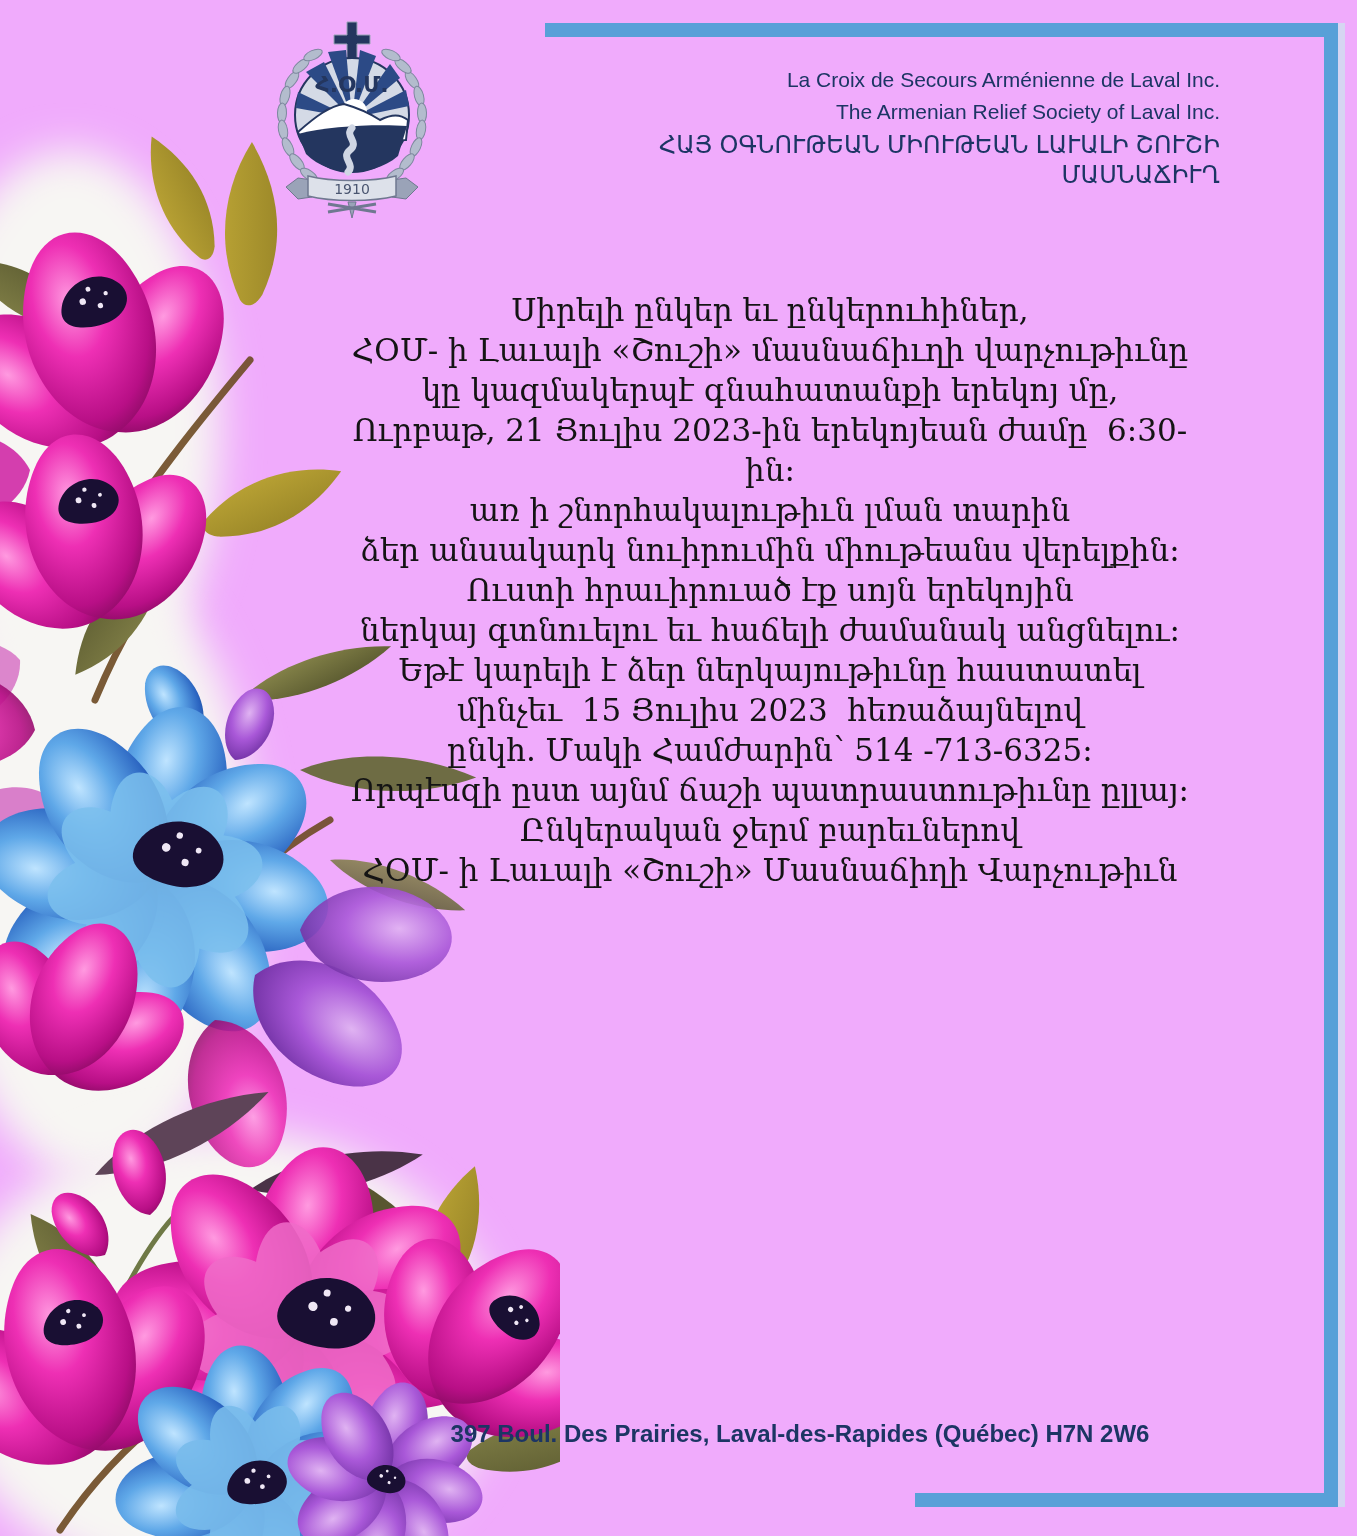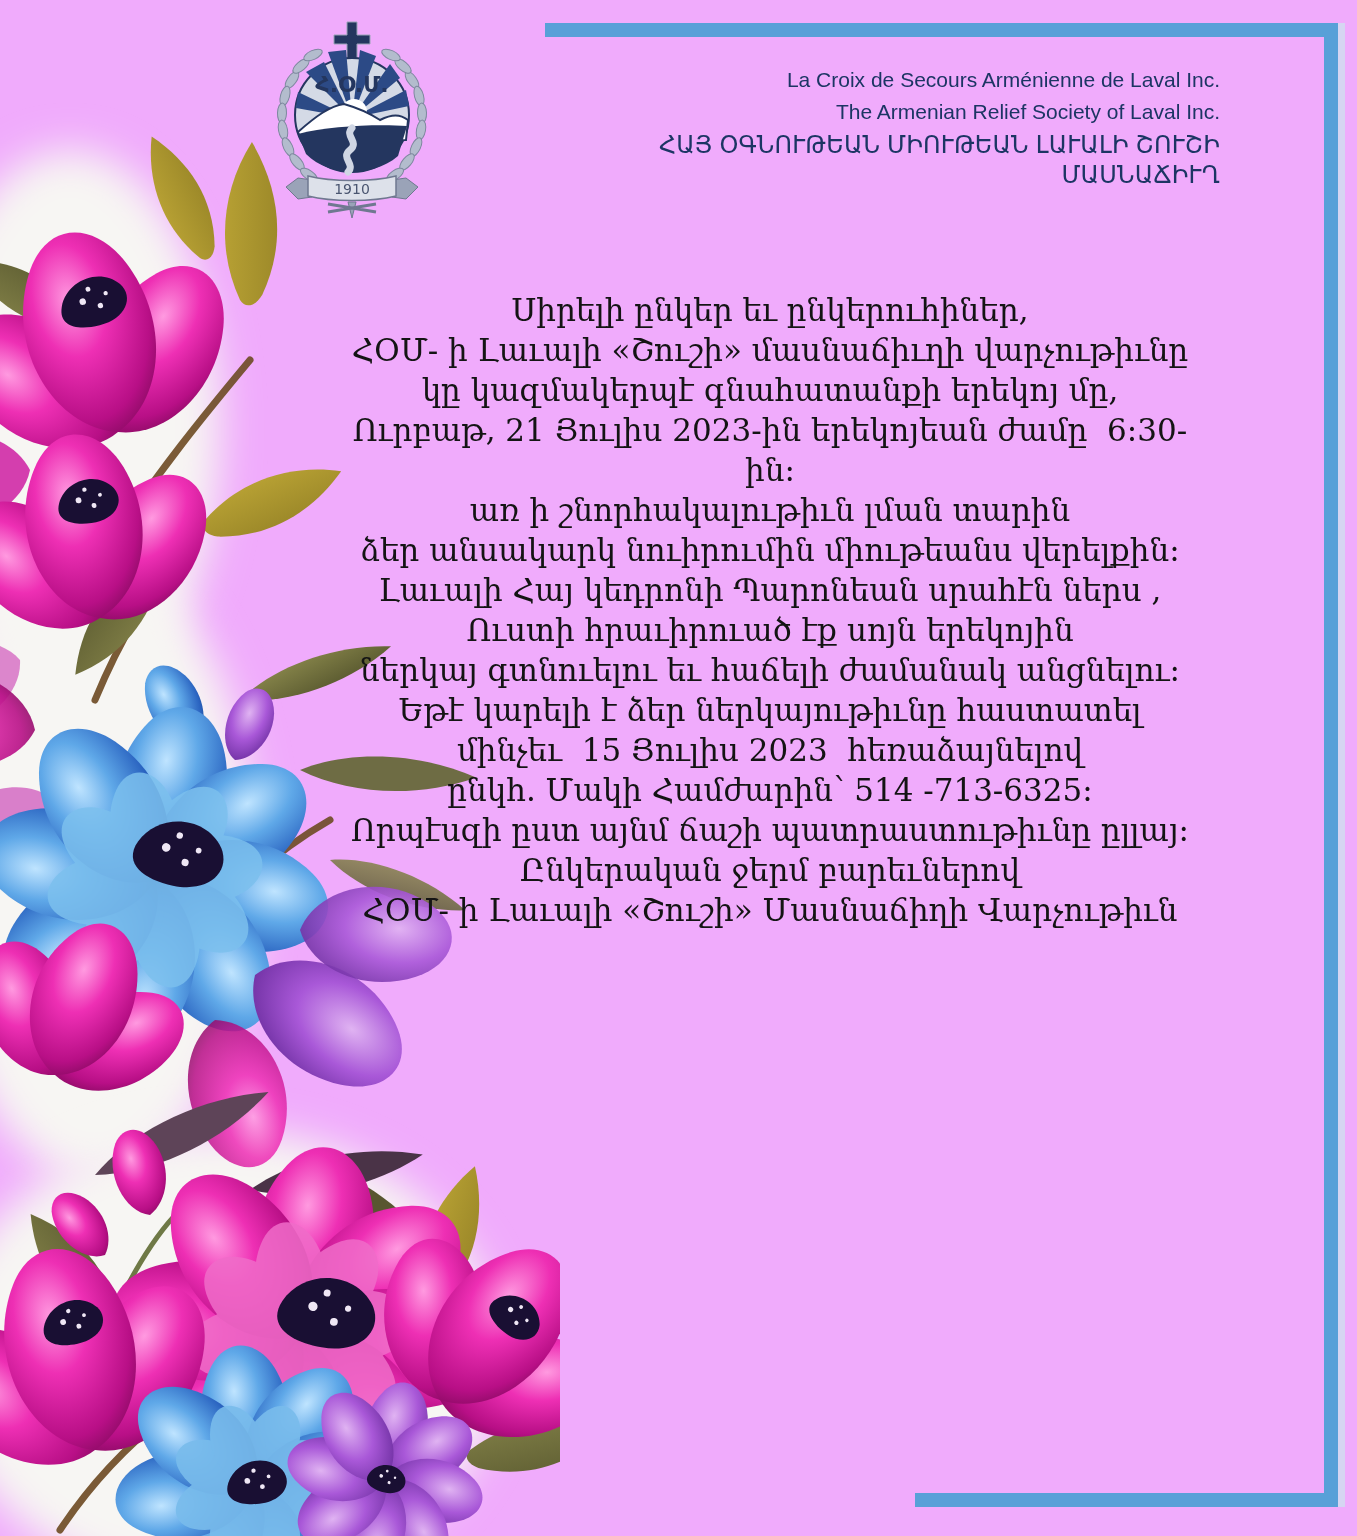--- a/index.html
+++ b/index.html
@@ -284,35 +284,35 @@
       <span class="line">կը կազմակերպէ գնահատանքի երեկոյ մը,</span>
     </p>
 
     <p class="line mt-date">Ուրբաթ, 21 Յուլիս 2023-ին երեկոյեան ժամը  6:30-ին:</p>
 
     <p class="mt-p2">
       <span class="line">առ ի շնորհակալութիւն լման տարին</span><br>
       <span class="line">ձեր անսակարկ նուիրումին միութեանս վերելքին:</span>
     </p>
 
-    <p class="line mt-venue">Լաւալի Հայ կեդրոնի Պարոնեան սրահէն ներս ,</p>
 
     <p class="mt-p3">
       <span class="line">Ուստի հրաւիրուած էք սոյն երեկոյին</span><br>
       <span class="line">ներկայ գտնուելու եւ հաճելի ժամանակ անցնելու:</span>
     </p>
 
     <p class="mt-rsvp">
       <span class="line">Եթէ կարելի է ձեր ներկայութիւնը հաստատել</span><br>
       <span class="line">մինչեւ  15 Յուլիս 2023  հեռաձայնելով</span><br>
       <span class="line">ընկհ. Մակի Համժարին՝ 514 -713-6325:</span>
     </p>
 
     <p class="line mt-note">Որպէսզի ըստ այնմ ճաշի պատրաստութիւնը ըլլայ:</p>
 
     <p class="mt-close">
       <span class="line">Ընկերական ջերմ բարեւներով</span><br>
       <span class="line">ՀՕՄ- ի Լաւալի «Շուշի» Մասնաճիղի Վարչութիւն</span>
     </p>
   </div>
 
+  <div class="footer">397 Boul. Des Prairies, Laval-des-Rapides (Québec) H7N 2W6</div>
 
 </div>
 
 </body></html>

